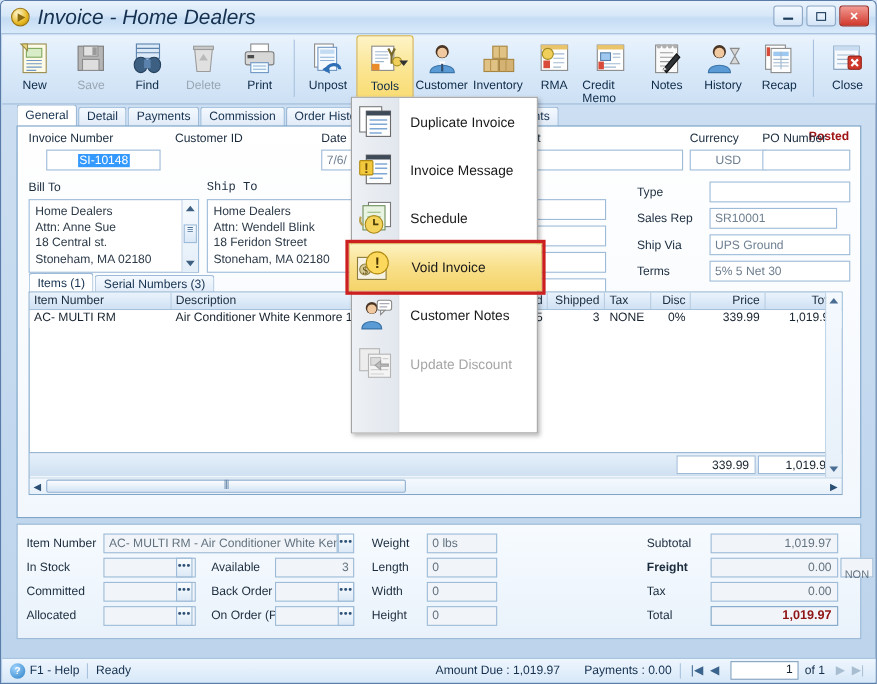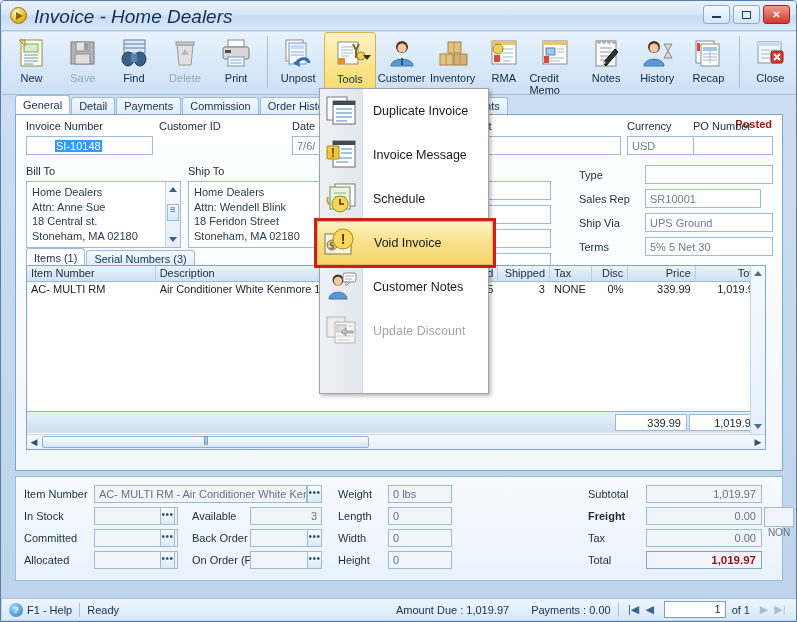--- a/index.html
+++ b/index.html
@@ -187,21 +187,21 @@
     background:linear-gradient(#fafdff,#dce9f6); font-size:10px; color:#2c4f74;
     text-align:center; line-height:13px; letter-spacing:0.5px;
   }
   .totbox {
     position:absolute; height:18px; border:1px solid #9dbbd8; background:#f1f5f9;
     font-size:11px; color:#63727f; text-align:right; padding:2px 5px 0 0; line-height:13px;
   }
   .totbox.grand { color:#8f1414; font-weight:bold; font-size:11.5px; border-color:#7fa5c8;}
   .nonbox {
     position:absolute; height:18px; border:1px solid #9dbbd8; background:#f1f5f9;
-    font-size:10px; color:#63727f; text-align:center; padding-top:18px; line-height:13px;
+    font-size:10px; color:#63727f; text-align:center; padding-top:8px; line-height:13px;
   }
 
   
   .statusbar {
     position:absolute; left:1px; bottom:1px; width:794px; height:22px;
     background:linear-gradient(#eef6fe,#d8e8f8);
     border-top:1px solid #a9c3de;
     display:flex; align-items:center; font-size:11px; color:#14304e;
   }
   .sbsep { width:1px; height:14px; background:#a9c3de; margin:0 7px; }
@@ -527,30 +527,30 @@
   <div class="formpanel">
     <div class="posted">Posted</div>
 
     <div class="fl" style="left:10px; top:5px;">Invoice Number</div>
     <div class="fl" style="left:143px;top:5px;">Customer ID</div>
     <div class="fl" style="left:276px;top:5px;">Date</div>
     <div class="fl" style="left:415px;top:5px;">A/R Account</div>
     <div class="fl" style="left:611px;top:5px;">Currency</div>
     <div class="fl" style="left:677px;top:5px;">PO Number</div>
 
-    <div class="fi" style="left:10px; top:21px; width:127px;padding-left:28px;">
+    <div class="fi" style="left:26px; top:21px; width:104px;padding-left:28px;">
       <span class="hl">SI-10148</span>
     </div>
     <div class="fi" style="left:276px;top:21px; width:127px;">7/6/</div>
     <div class="fi" style="left:415px;top:21px; width:190px;">1200-01</div>
-    <div class="fi" style="left:611px;top:21px; width:70px;">USD</div>
+    <div class="fi" style="left:611px;top:21px; width:70px;text-align:center;">USD</div>
     <div class="fi" style="left:677px;top:21px; width:80px;"></div>
 
     <div class="fl" style="left:10px; top:50px;">Bill To</div>
-    <div class="fl" style="left:172px;top:50px;">Ship To</div>
+    <div class="fl" style="left:172px;top:50px;font-family:Liberation Mono, monospace;">Ship To</div>
 
     <div class="addrbox" style="left:10px; top:66px; width:155px; height:67px;">
       <div>Home Dealers</div>
       <div>Attn: Anne Sue</div>
       <div>18 Central st.</div>
       <div>Stoneham, MA 02180</div>
       <div class="sb">
         <div class="ar up"></div>
         <div class="thumb"></div>
         <div class="ar dn"></div>

